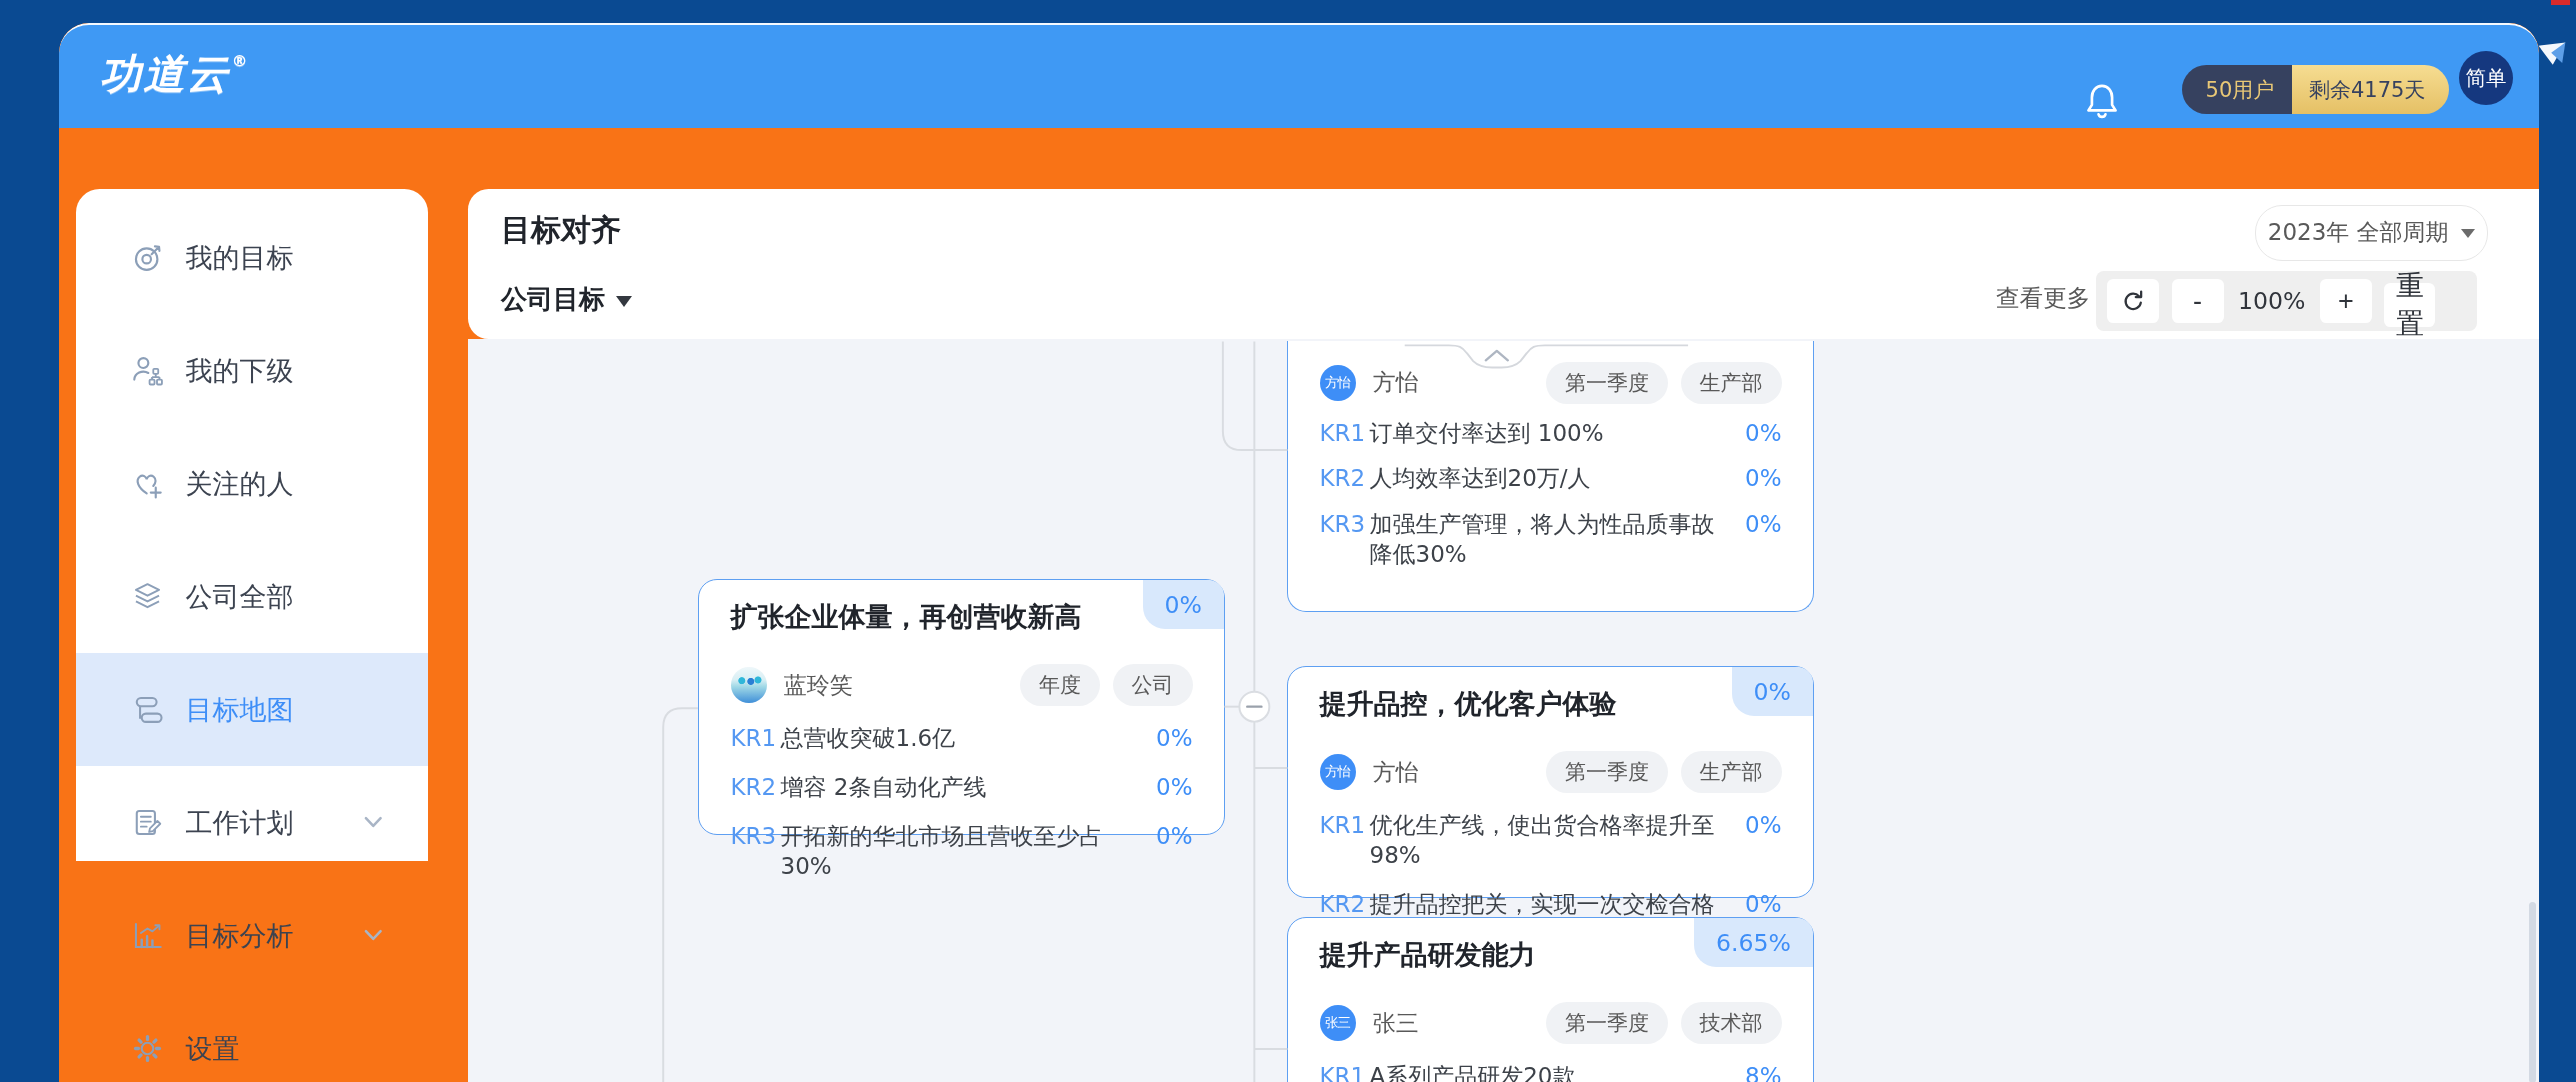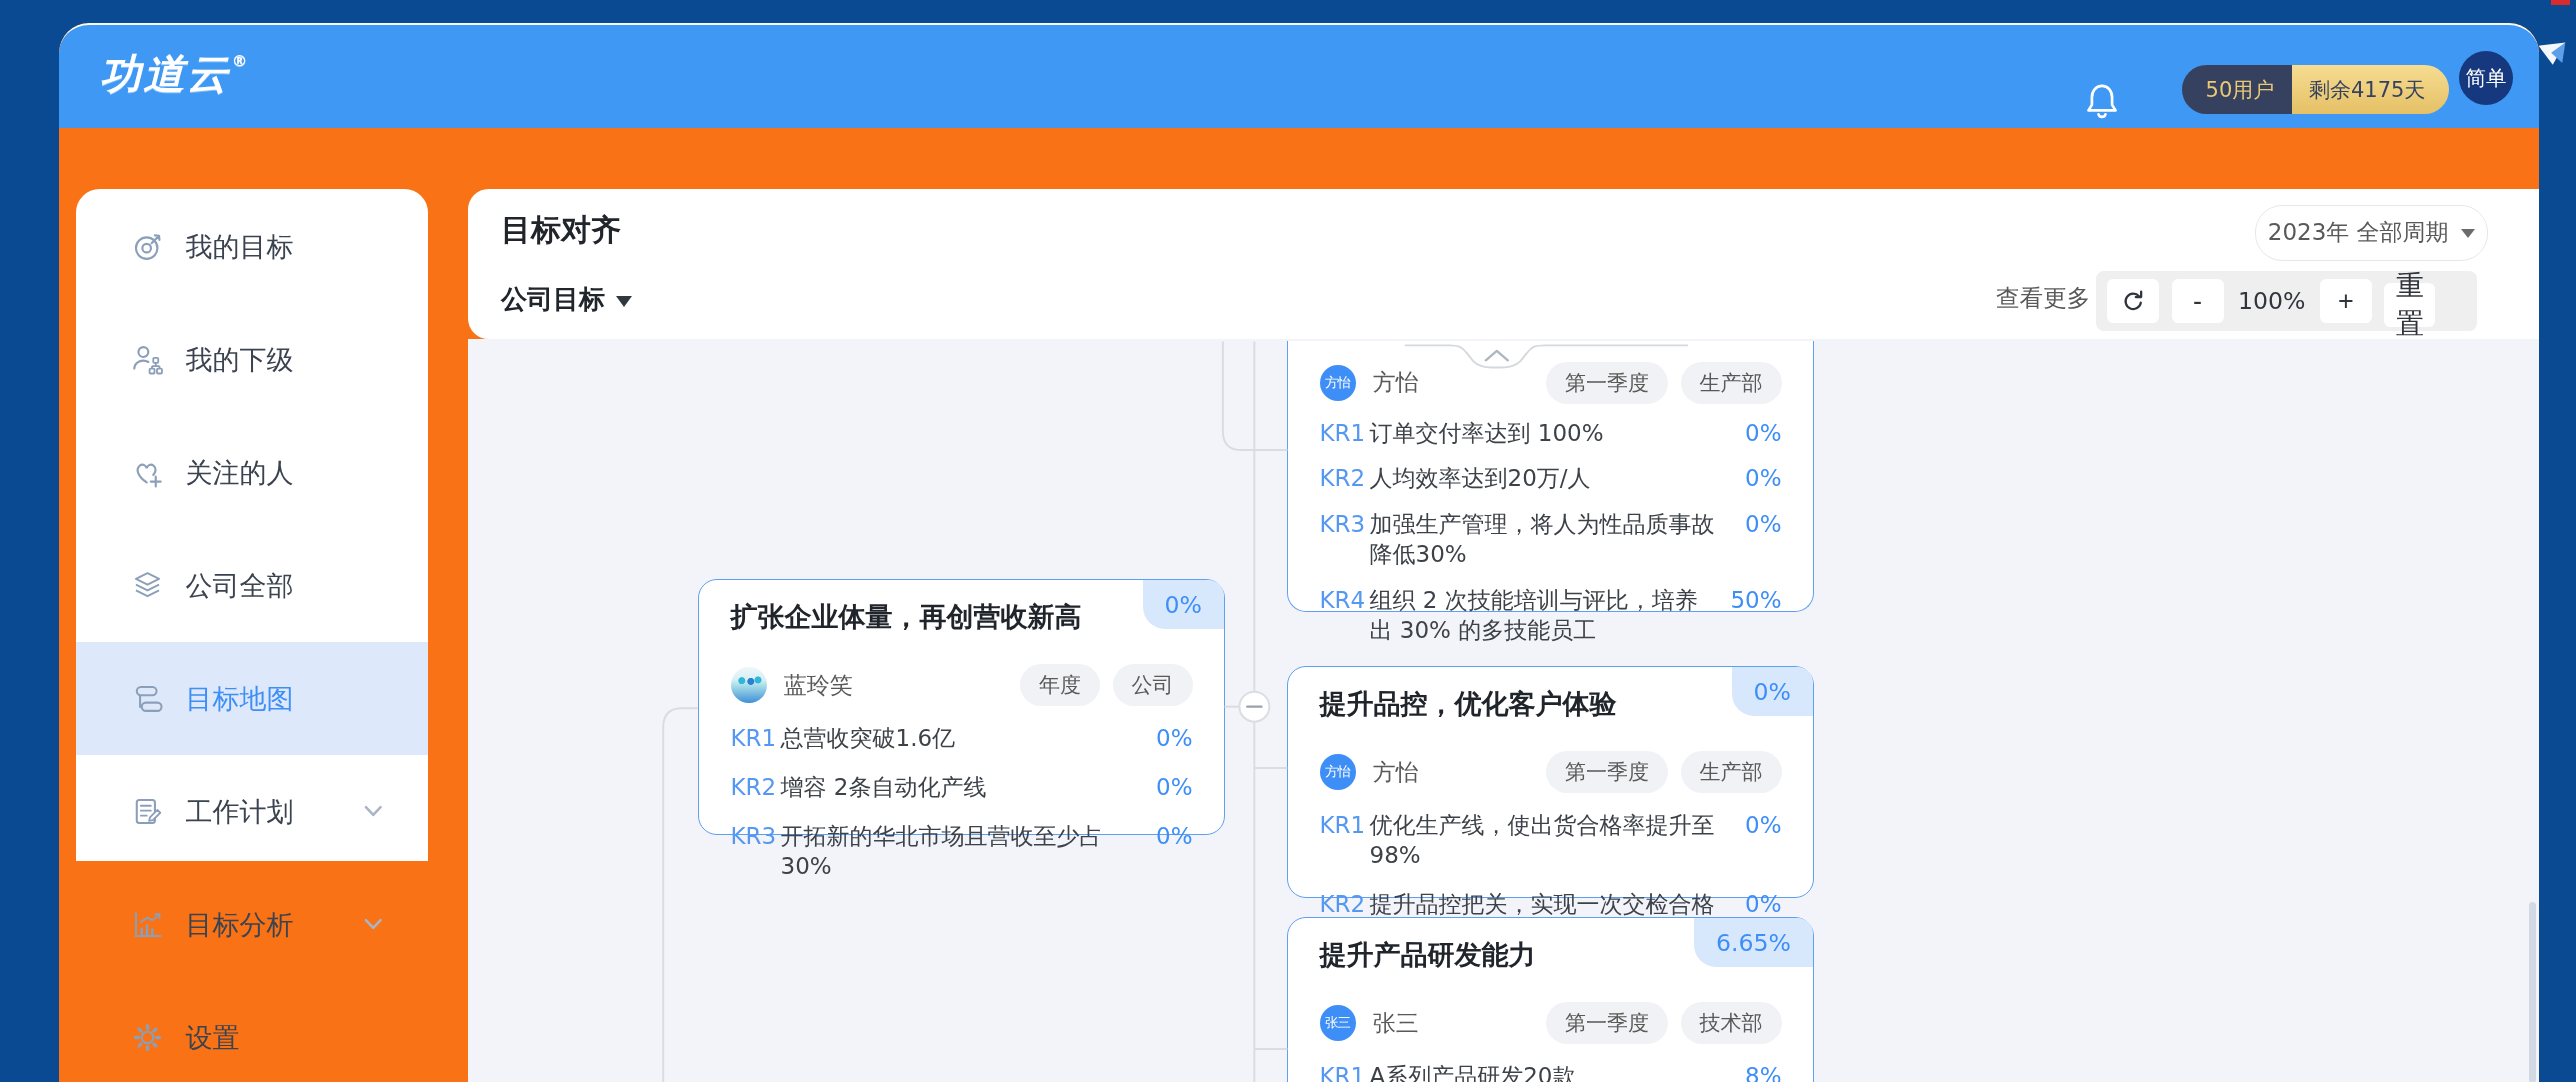--- a/index.html
+++ b/index.html
@@ -20,21 +20,21 @@
   .lic-badge { position:absolute; left:2123px; top:40px; height:49px; display:flex;
                border-radius:25px; overflow:hidden; font-size:21px; }
   .lic-left  { background:#36415F; color:#E9C876; display:flex; align-items:center; padding:0 17.3px 0 23.6px; }
   .lic-right { background:linear-gradient(180deg,#F6DD92,#E5C065); color:#36415F;
                display:flex; align-items:center; padding:0 23.6px 0 17.3px; }
   .hdr-avatar { position:absolute; left:2400px; top:26px; width:54px; height:54px; border-radius:50%;
                 background:#15387F; color:#fff; font-size:20.5px; display:flex; align-items:center; justify-content:center; }
 
   
   .sidebar { position:absolute; left:16.5px; top:166px; width:352px; height:672px;
-             background:#fff; border-radius:23.6px 23.6px 0 0; padding-top:1px; }
+             background:#fff; border-radius:23.6px 23.6px 0 0; padding-top:12px; }
   .side-item { height:113px; display:flex; align-items:center; padding:0 44px 0 55px;
                font-size:27px; color:#3C4350; cursor:pointer; position:relative; }
   .side-item .s-icon { width:33px; height:33px; margin-right:22px; flex:0 0 auto; }
   .side-item.selected { background:#DDE9FB; color:#3E8EF7; }
   .side-item .chev { margin-left:auto; width:20.5px; height:12.6px; }
 
   
   .band { position:absolute; left:409px; top:166px; width:2071px; height:150px;
           background:#fff; border-radius:20.5px 0 0 20.5px; }
   .page-title { position:absolute; left:33px; top:20.5px; font-size:30px; font-weight:bold; color:#20242B;font-family:Liberation Serif, serif; }
@@ -282,25 +282,20 @@
         <div class="kr-row">
           <span class="kr-label">KR2</span>
           <span class="kr-text">人均效率达到20万/人</span>
           <span class="kr-pct">0%</span>
         </div>
         <div class="kr-row">
           <span class="kr-label">KR3</span>
           <span class="kr-text">加强生产管理，将人为性品质事故降低30%</span>
           <span class="kr-pct">0%</span>
         </div>
-        <div class="kr-row">
-          <span class="kr-label">KR4</span>
-          <span class="kr-text">组织 2 次技能培训与评比，培养出 30% 的多技能员工</span>
-          <span class="kr-pct">50%</span>
-        </div>
       </div>
     </div>
 
     <div class="card" style="left:819px; top:327px; width:527px; height:232px;">
       <div class="badge">0%</div>
       <div class="card-title">提升品控，优化客户体验</div>
       <div class="owner-row">
         <div class="avatar">方怡</div>
         <div class="owner-name">方怡</div>
         <div class="tags">

